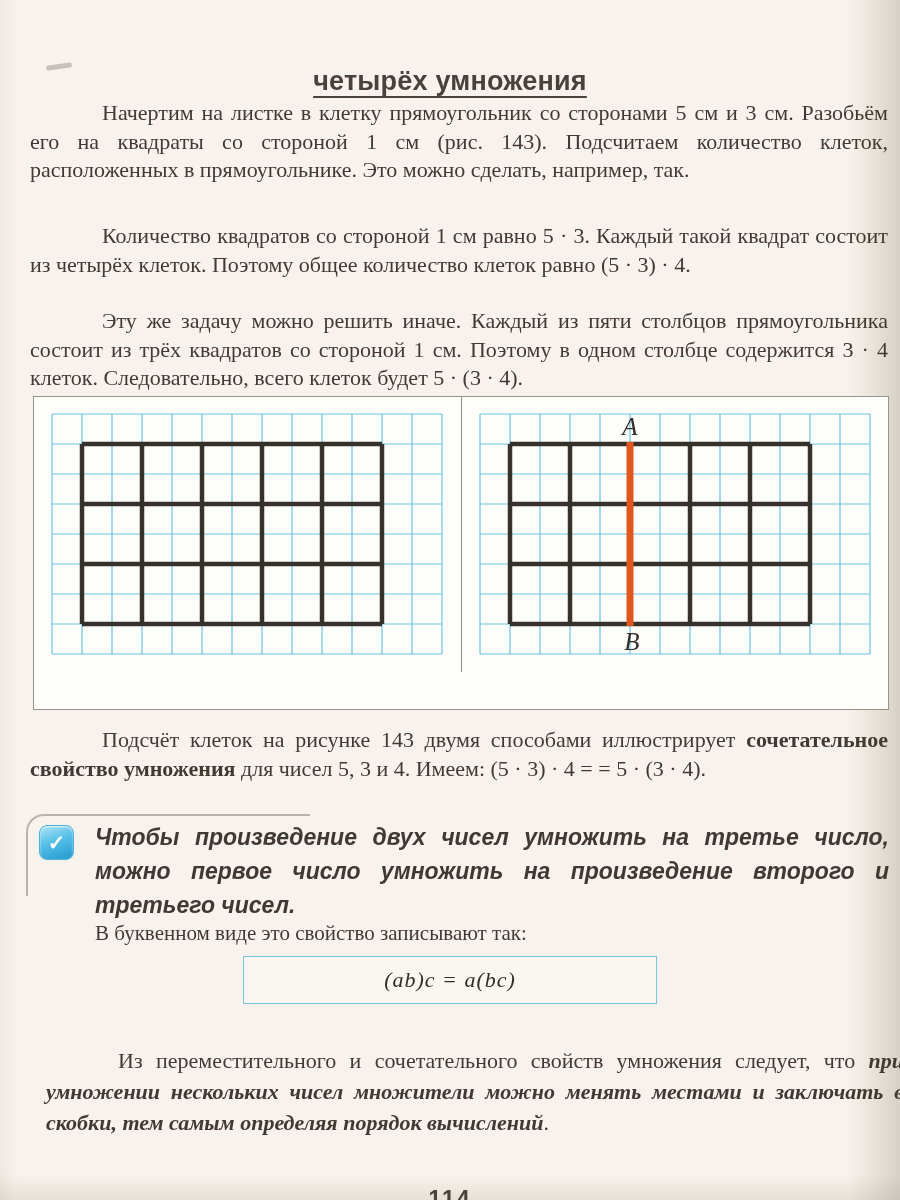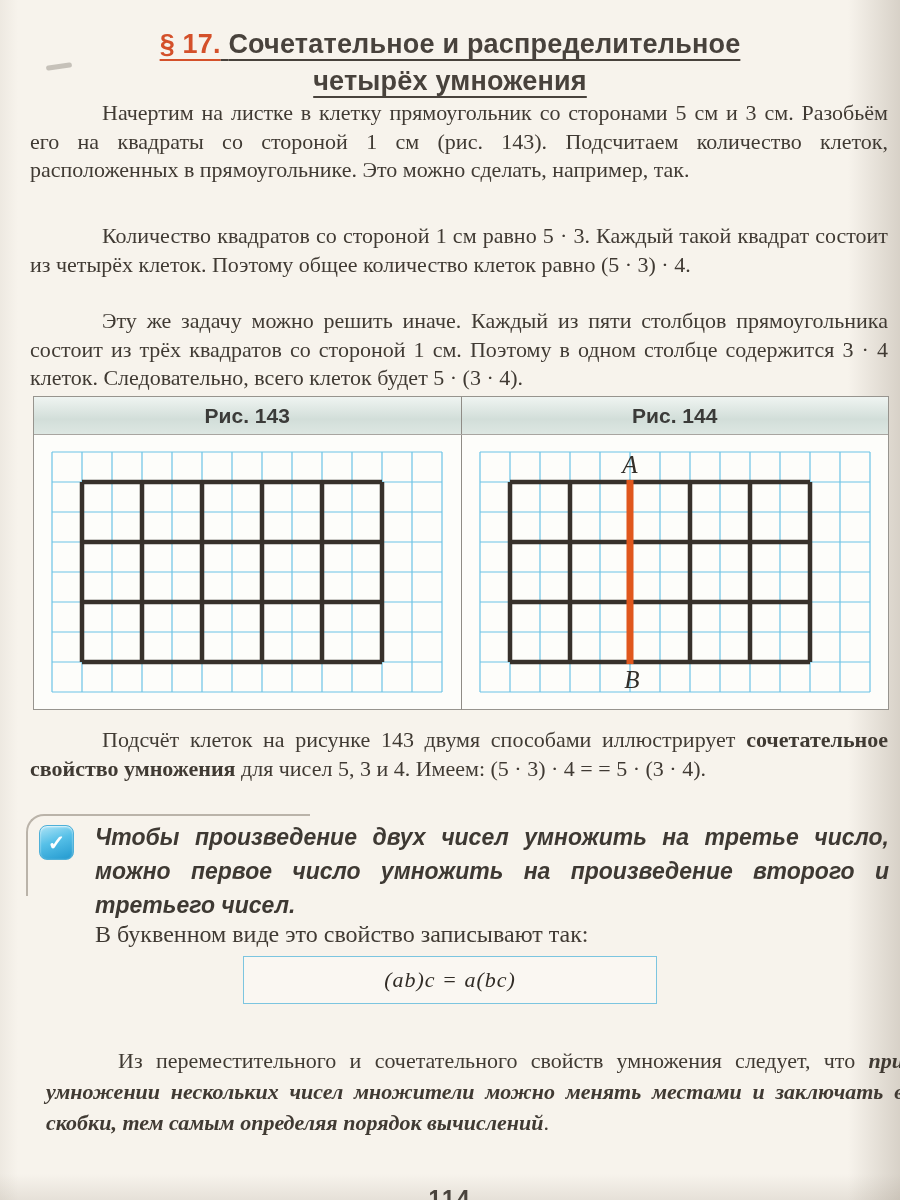--- a/index.html
+++ b/index.html
@@ -44,50 +44,46 @@
     border-top-left-radius:18px;}
   .rule-icon{position:absolute;left:9px;top:13px;width:33px;height:33px;border-radius:8px;
     background:linear-gradient(160deg,#aee4f6 0%,#56c0e8 45%,#2299cf 100%);
     border:1px solid #4fb0d8;box-shadow:inset 0 1px 2px rgba(255,255,255,.8);
     display:flex;align-items:center;justify-content:center;
     color:#fff;font-weight:bold;font-size:21px;font-family:"Liberation Sans",sans-serif;}
   .rule-text{position:absolute;left:65px;top:8px;width:794px;
     font-family:"Liberation Sans", sans-serif;font-weight:bold;
     font-size:23px;line-height:34px;text-align:justify;color:#3e3933;font-style:italic;}
   
-  .intro{top:921px;left:30px;width:858px;font-size:24px;text-indent:65px;}
+  .intro{top:921px;left:30px;width:858px;font-size:21px;text-indent:65px;}
   .formula-box{top:956px;left:243px;width:412px;height:46px;
     border:1.5px solid #7cc5e0;background:rgba(255,255,255,.35);
     display:flex;align-items:center;justify-content:center;}
   .formula{font-style:italic;font-size:22px;letter-spacing:1px;color:#312c26;}
   .page-num{top:1139px;left:0;width:900px;text-align:center;
     font-family:"Liberation Sans", sans-serif;font-weight:bold;
     font-size:23px;letter-spacing:2px;color:#4a443d;margin-top:47px;}
   .smudge{top:64px;left:46px;width:26px;height:5px;border-radius:3px;
     background:#8a857d;opacity:.45;transform:rotate(-8deg);}
 </style>
 </head>
 <body>
 
 <div class="abs smudge"></div>
 
 <h1 class="abs title" style="margin:0;">
-  <span><span class="u accent">§ 17.</span><span class="u"> </span><span class="u">Сочетательное и распределительное</span></span><br>
+  <br>
   <span class="u">четырёх умножения</span>
 </h1>
 
 <p class="abs para" style="top:99px;margin:0;">Начертим на листке в клетку прямоугольник со сторонами 5 см и 3 см. Разобьём его на квадраты со стороной 1 см (рис. 143). Подсчитаем количество клеток, расположенных в прямоугольнике. Это можно сделать, например, так.</p>
 <p class="abs para" style="top:222px;margin:0;">Количество квадратов со стороной 1 см равно 5 · 3. Каждый такой квадрат состоит из четырёх клеток. Поэтому общее количество клеток равно (5 · 3) · 4.</p>
 <p class="abs para" style="top:307px;margin:0;">Эту же задачу можно решить иначе. Каждый из пяти столбцов прямоугольника состоит из трёх квадратов со стороной 1 см. Поэтому в одном столбце содержится 3 · 4 клеток. Следовательно, всего клеток будет 5 · (3 · 4).</p>
 
 <div class="abs figure-box">
-  <div class="figure-header">
-    <div class="cell">Рис. 143</div>
-    <div class="cell">Рис. 144</div>
-  </div>
   <div class="figure-panels">
     <div class="figure-panel">
       <svg id="fig143" width="408" height="252" viewBox="0 0 408 252">
           <line x1="9" y1="6" x2="9" y2="246" stroke="#6cc3e6" stroke-width="1.2"></line>
           <line x1="39" y1="6" x2="39" y2="246" stroke="#6cc3e6" stroke-width="1.2"></line>
           <line x1="69" y1="6" x2="69" y2="246" stroke="#6cc3e6" stroke-width="1.2"></line>
           <line x1="99" y1="6" x2="99" y2="246" stroke="#6cc3e6" stroke-width="1.2"></line>
           <line x1="129" y1="6" x2="129" y2="246" stroke="#6cc3e6" stroke-width="1.2"></line>
           <line x1="159" y1="6" x2="159" y2="246" stroke="#6cc3e6" stroke-width="1.2"></line>
           <line x1="189" y1="6" x2="189" y2="246" stroke="#6cc3e6" stroke-width="1.2"></line>

